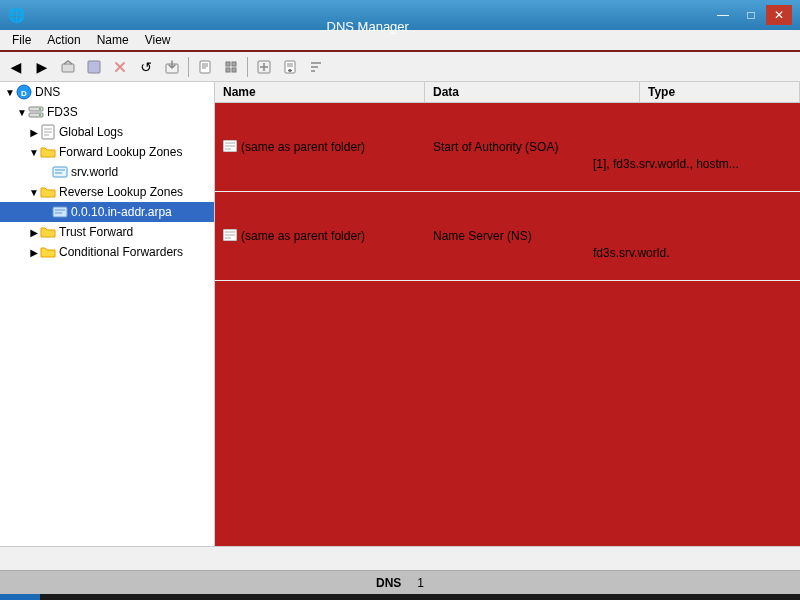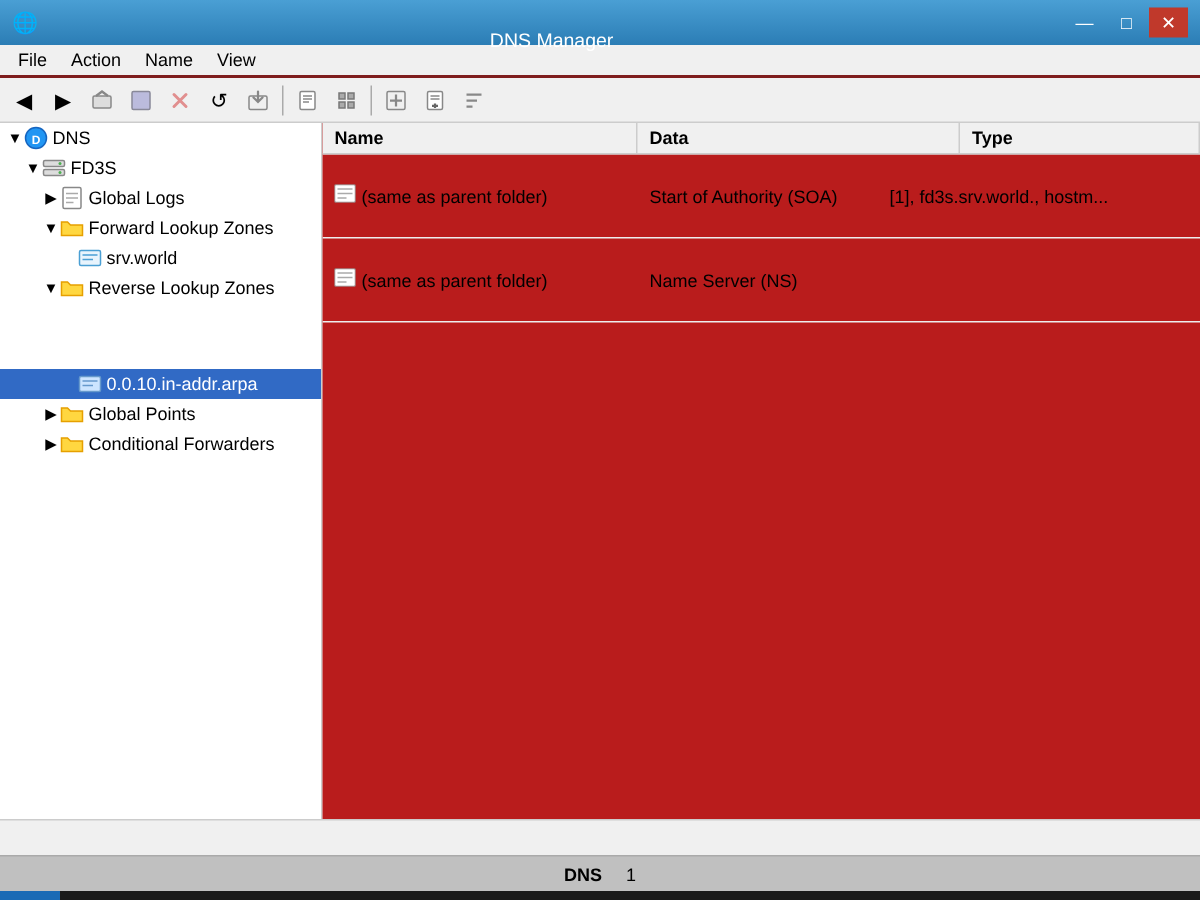--- a/index.html
+++ b/index.html
@@ -122,21 +122,21 @@
     }
     .list-cell {
       padding: 20px 8px;
       font-size: 12px;
       overflow: hidden;
       text-overflow: ellipsis;
       white-space: nowrap;
     }
     .list-cell.col-name { width: 210px; display: flex; align-items: center; gap: 4px; }
     .list-cell.col-type { width: 160px; }
-    .list-cell.col-data { flex: 1; }
+    .list-cell.col-data { flex: 1; margin-top: 34px; }
 
     
     .status-bar {
       height: 24px;
       background: #f0f0f0;
       border-top: 1px solid #ccc;
       display: flex;
       align-items: center;
       padding: 0 8px;
       font-size: 11px;
@@ -342,40 +342,40 @@
     <div class="tree-item" style="padding-left:28px;">
       <span class="expand-icon">▼</span>
       <span class="tree-icon">
         <svg width="16" height="16" viewBox="0 0 16 16">
             <path d="M1 4 L1 13 L15 13 L15 6 L7 6 L5 4 Z" fill="#ffd740" stroke="#e6a000" stroke-width="1"></path>
           </svg>
       </span>
       <span class="tree-label">Reverse Lookup Zones</span>
     </div>
 
-    <div class="tree-item selected" style="padding-left:40px;margin-top:44px;">
+    <div class="tree-item selected" style="padding-left:40px;">
       <span class="expand-icon" style="visibility:hidden;">▶</span>
       <span class="tree-icon">
         <svg width="16" height="16" viewBox="0 0 16 16">
             <rect x="1" y="3" width="14" height="10" rx="1" fill="#cce4ff" stroke="#6699cc" stroke-width="1"></rect>
             <line x1="3" y1="6" x2="13" y2="6" stroke="#6699cc" stroke-width="1"></line>
             <line x1="3" y1="9" x2="10" y2="9" stroke="#6699cc" stroke-width="1"></line>
           </svg>
       </span>
       <span class="tree-label">0.0.10.in-addr.arpa</span>
     </div>
 
     <div class="tree-item" style="padding-left:28px;">
       <span class="expand-icon">▶</span>
       <span class="tree-icon">
         <svg width="16" height="16" viewBox="0 0 16 16">
             <path d="M1 4 L1 13 L15 13 L15 6 L7 6 L5 4 Z" fill="#ffd740" stroke="#e6a000" stroke-width="1"></path>
           </svg>
       </span>
-      <span class="tree-label">Global Points</span>
+      <span class="tree-label">Trust Forward</span>
     </div>
 
     <div class="tree-item" style="padding-left:28px;">
       <span class="expand-icon">▶</span>
       <span class="tree-icon">
         <svg width="16" height="16" viewBox="0 0 16 16">
             <path d="M1 4 L1 13 L15 13 L15 6 L7 6 L5 4 Z" fill="#ffd740" stroke="#e6a000" stroke-width="1"></path>
           </svg>
       </span>
       <span class="tree-label">Conditional Forwarders</span>
@@ -411,20 +411,21 @@
           <svg width="14" height="12" viewBox="0 0 14 12">
               <rect x="0" y="0" width="14" height="12" rx="1" fill="white" stroke="#888" stroke-width="1"></rect>
               <line x1="2" y1="3" x2="12" y2="3" stroke="#aaa" stroke-width="1"></line>
               <line x1="2" y1="6" x2="12" y2="6" stroke="#aaa" stroke-width="1"></line>
               <line x1="2" y1="9" x2="8" y2="9" stroke="#aaa" stroke-width="1"></line>
             </svg>
         </span>
         <span>(same as parent folder)</span>
       </div>
       <div class="list-cell col-type">Name Server (NS)</div>
+      <div class="list-cell col-data">fd3s.srv.world.</div>
     </div>
   </div>
 </div>
 
 <div class="status-bar">
   <span class="status-left"></span>
 </div>
 
 <div style="height:24px; background:#c0c0c0; border-top:1px solid #aaa; display:flex; align-items:center; justify-content:center; font-size:12px;">
   <span style="font-weight:bold;">DNS</span>

